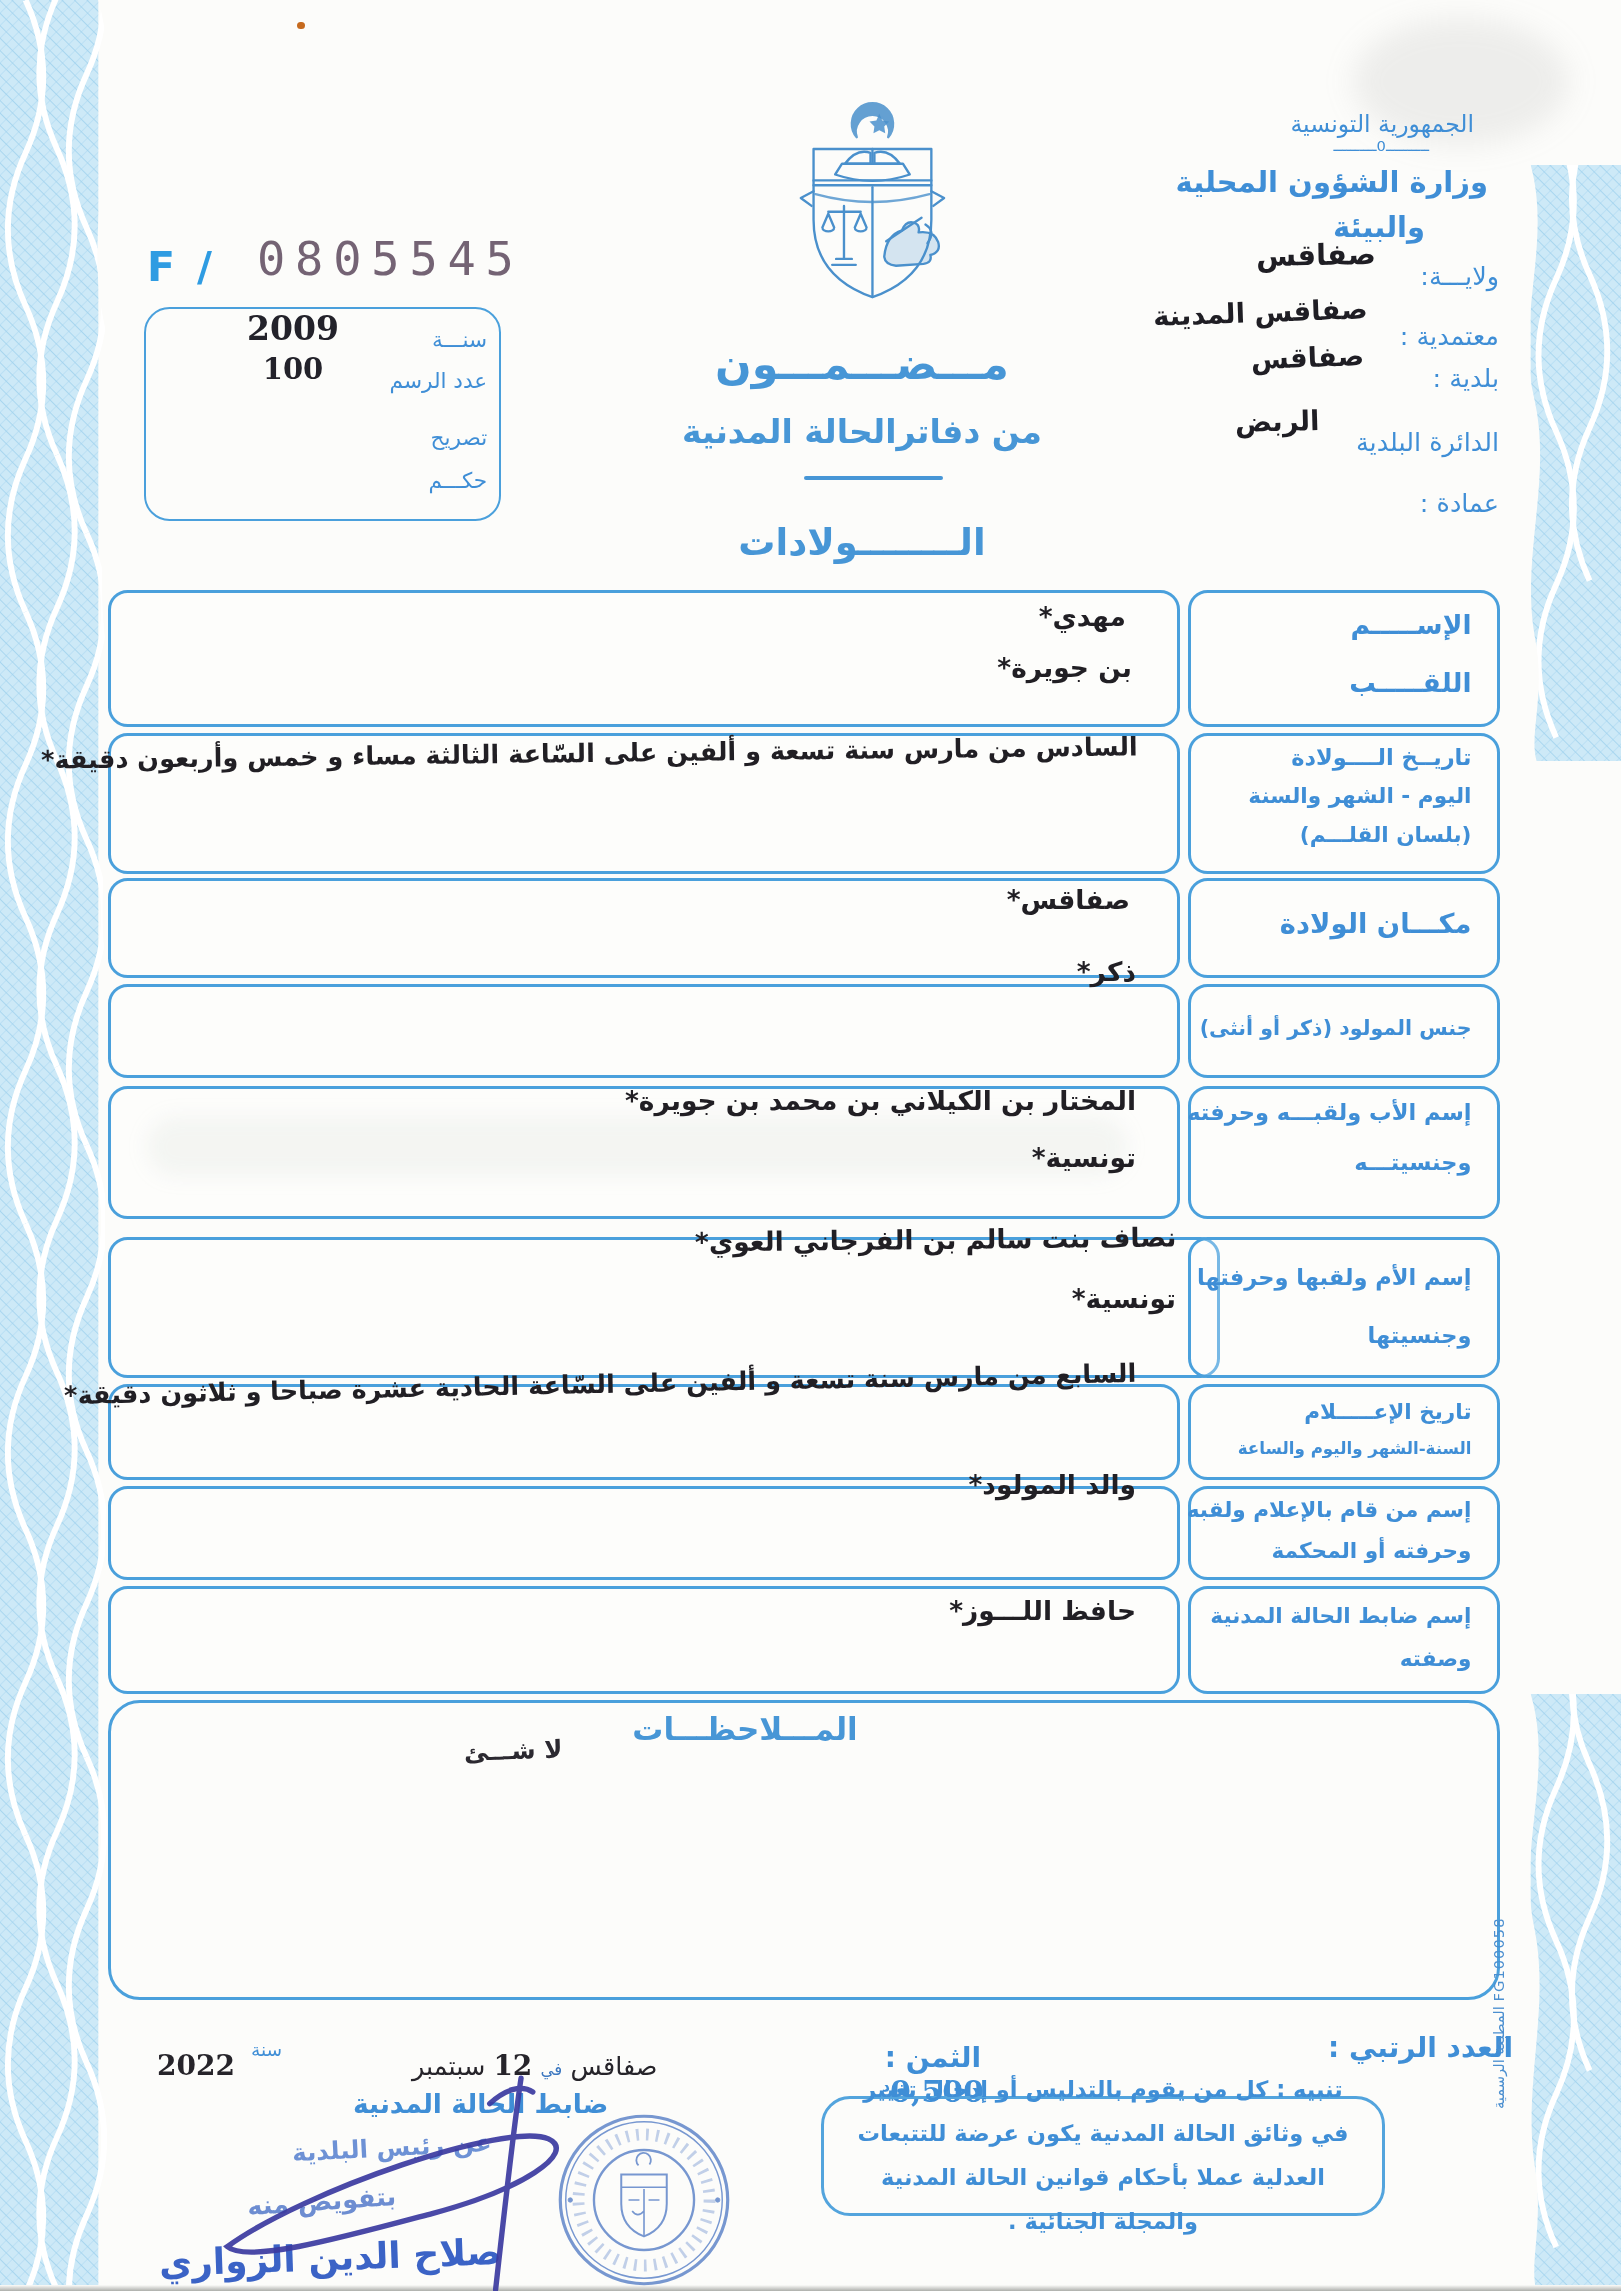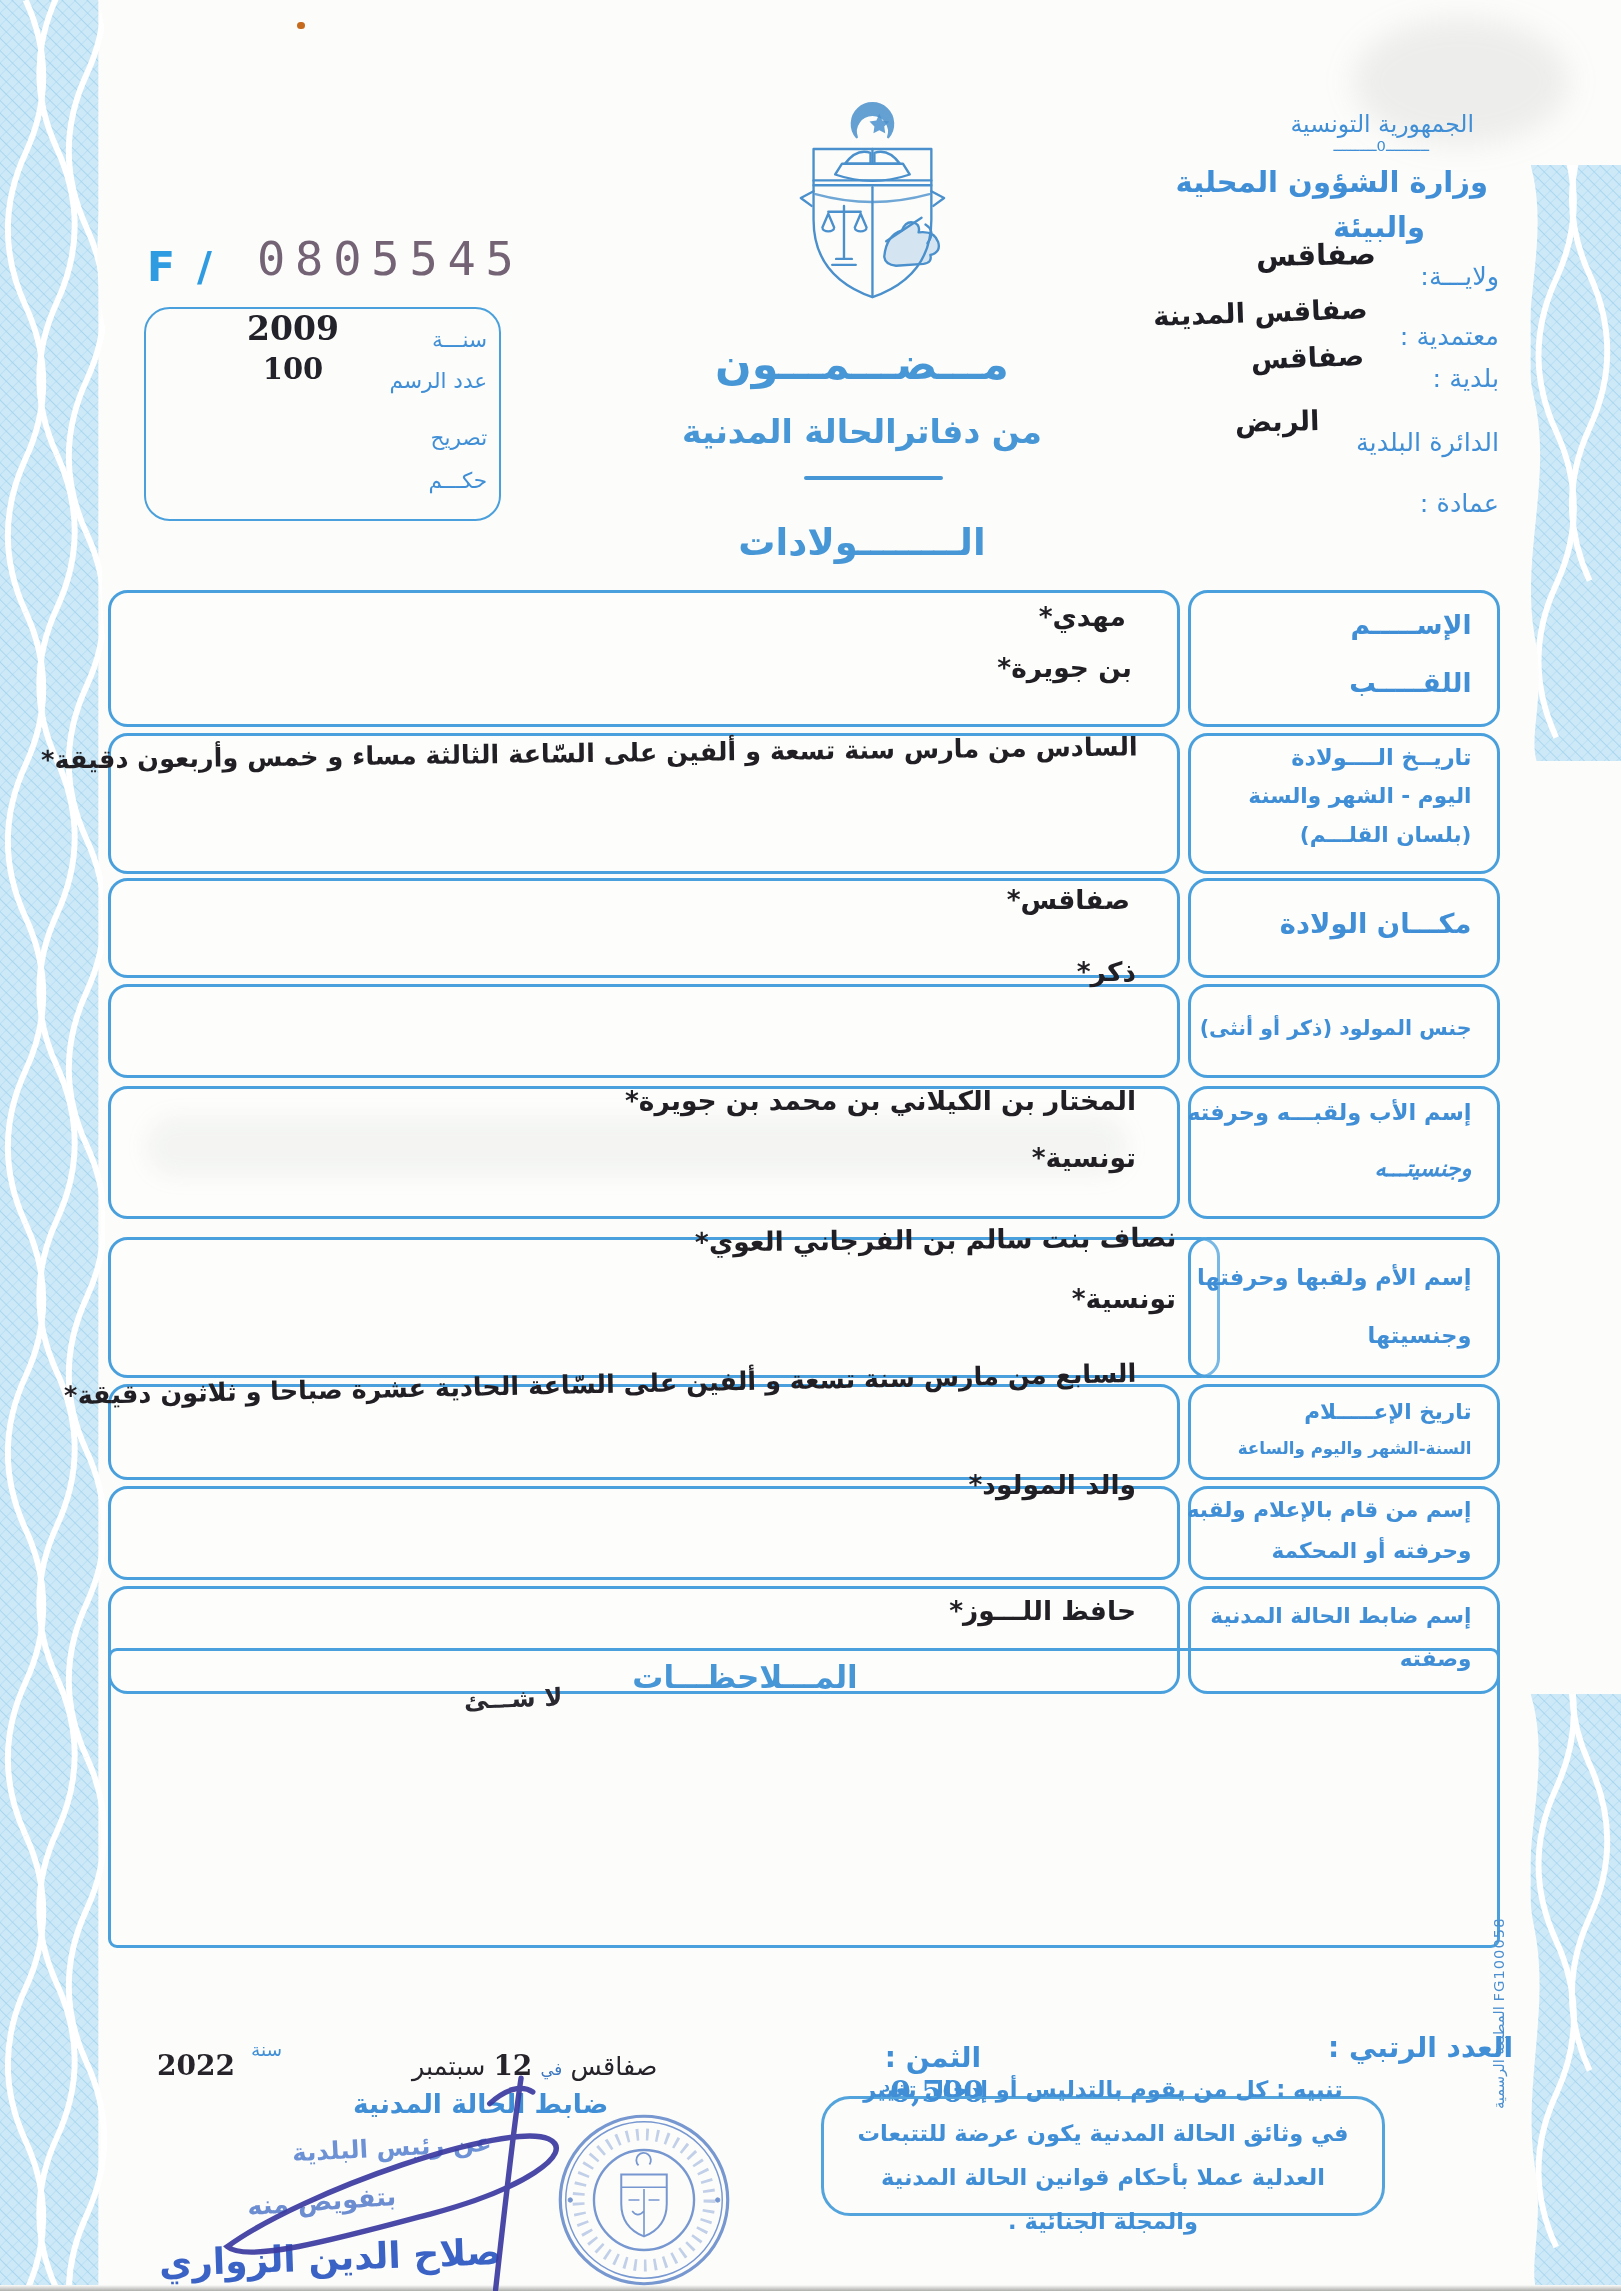--- a/index.html
+++ b/index.html
@@ -31,21 +31,21 @@
   .hdr{position:absolute;white-space:nowrap;}
   .hblue{color:var(--form-blue);}
   .hval{color:#1f1e24;font-weight:bold;}
   
   .fbox{position:absolute;border:3.4px solid var(--line-blue);border-radius:19.6px;background:rgba(255,255,255,.25);}
   .vbox{left:108px;width:1066px;}
   .lbox{left:1188px;width:306px;}
   .val{position:absolute;font-weight:bold;color:var(--ink-black);white-space:nowrap;direction:rtl;}
   .lab{position:absolute;right:25.5px;color:var(--form-blue);white-space:nowrap;direction:rtl;font-weight:600;}
   
-  .remarks{left:108px;top:1648px;width:1386px;height:294px;border:3.4px solid var(--line-blue);border-radius:9px;text-decoration:underline;}
+  .remarks{left:108px;top:1700px;width:1386px;height:294px;border:3.4px solid var(--line-blue);border-radius:32px;text-decoration:underline;}
   .remarks-title{position:absolute;left:0;right:118px;top:7.8px;text-align:center;font-size:31px;font-weight:bold;color:#4796d6;}
   .remarks-value{position:absolute;left:353px;top:33px;font-size:24.5px;font-weight:bold;color:#2b2930;transform:rotate(-2deg);}
   
   .foot-serial{right:108px;top:2031px;font-size:28px;font-weight:bold;color:var(--form-blue);}
   .price{left:835px;top:2041px;width:196px;font-size:28px;font-weight:bold;color:var(--form-blue);text-align:center;}
   .price .num{font-family:"DejaVu Serif",serif;font-size:30px;}
   .price sup{font-size:15.7px;}
   .dateline{left:412px;top:2049px;width:294px;font-size:25.5px;color:#26242a;text-align:left;}
   .dateline .in{font-size:16.7px;color:#3d78c0;}
   .dateline .num{font-family:"DejaVu Serif",serif;font-weight:bold;font-size:28px;margin-top:32px;}
@@ -214,21 +214,21 @@
       </div>
       <div class="fbox lbox" style="top: 984px; height: 88px;">
         <div class="lab ar" style="top: 29px; font-size: 20.6px;">جنس المولود (ذكر أو أنثى)</div>
       </div>
       <div class="fbox vbox" style="top: 1086px; height: 127px;">
         <div class="val ar" style="right: 41px; top: -3.9px; font-size: 26.5px;">المختار بن الكيلاني بن محمد  بن جويرة*</div>
         <div class="val ar" style="right: 41px; top: 53px; font-size: 26.5px;">تونسية*</div>
       </div>
       <div class="fbox lbox" style="top: 1086px; height: 127px;">
         <div class="lab ar" style="top: 9.8px; font-size: 22.5px;">إسم الأب ولقبـــه وحرفته</div>
-        <div class="lab ar" style="top: 66px; font-size: 22.5px; font-style: italic;">وجنسيتـــه</div>
+        <div class="lab ar" style="top: 60px; font-size: 22.5px;">وجنسيتـــه</div>
       </div>
       <div class="fbox vbox" style="top: 1237px; height: 135px; padding-left: 40px;">
         <div class="val ar" style="right: 41px; top: -15.7px; font-size: 26.5px; transform: rotate(-0.6deg);">نصاف بنت سالم بن الفرجاني  العوي*</div>
         <div class="val ar" style="right: 41px; top: 43px; font-size: 26.5px;">تونسية*</div>
       </div>
       <div class="fbox lbox" style="top: 1237px; height: 135px;">
         <div class="lab ar" style="top: 23.5px; font-size: 22.5px;">إسم الأم ولقبها وحرفتها</div>
         <div class="lab ar" style="top: 82px; font-size: 22.5px;">وجنسيتها</div>
       </div>
       <div class="fbox vbox" style="top: 1384px; height: 90px;">

